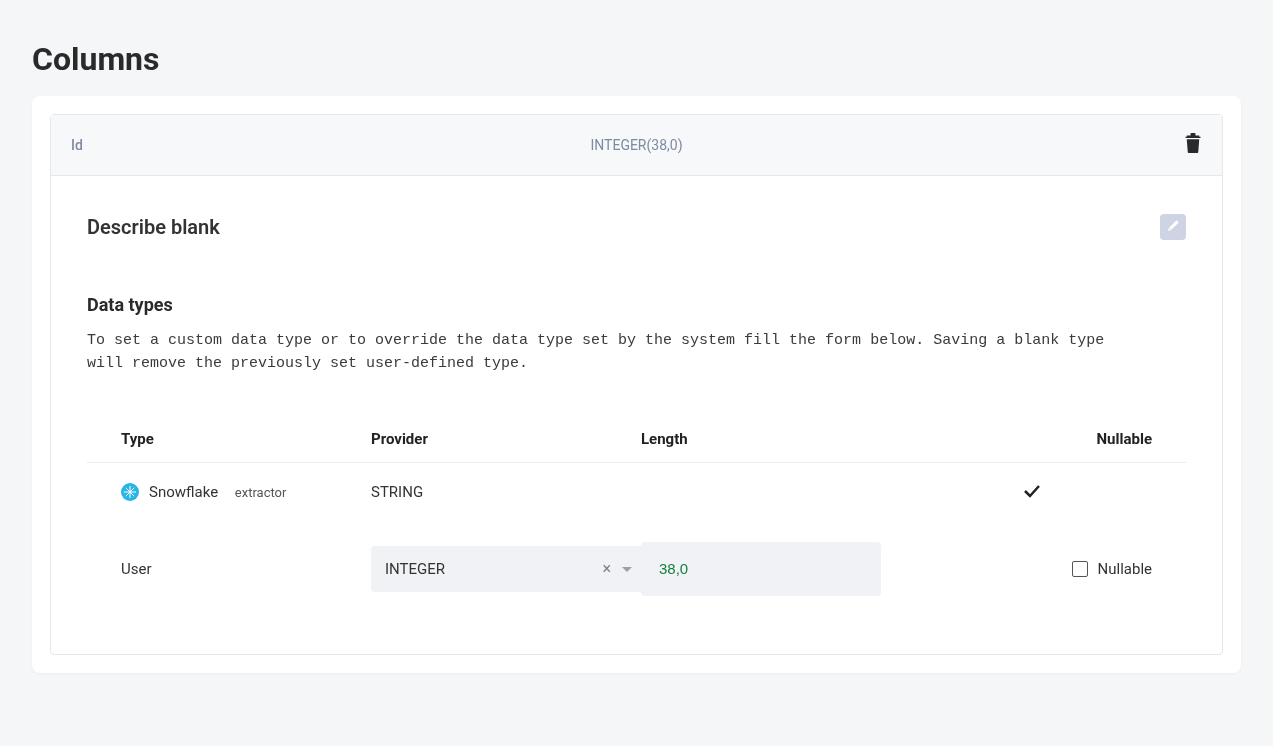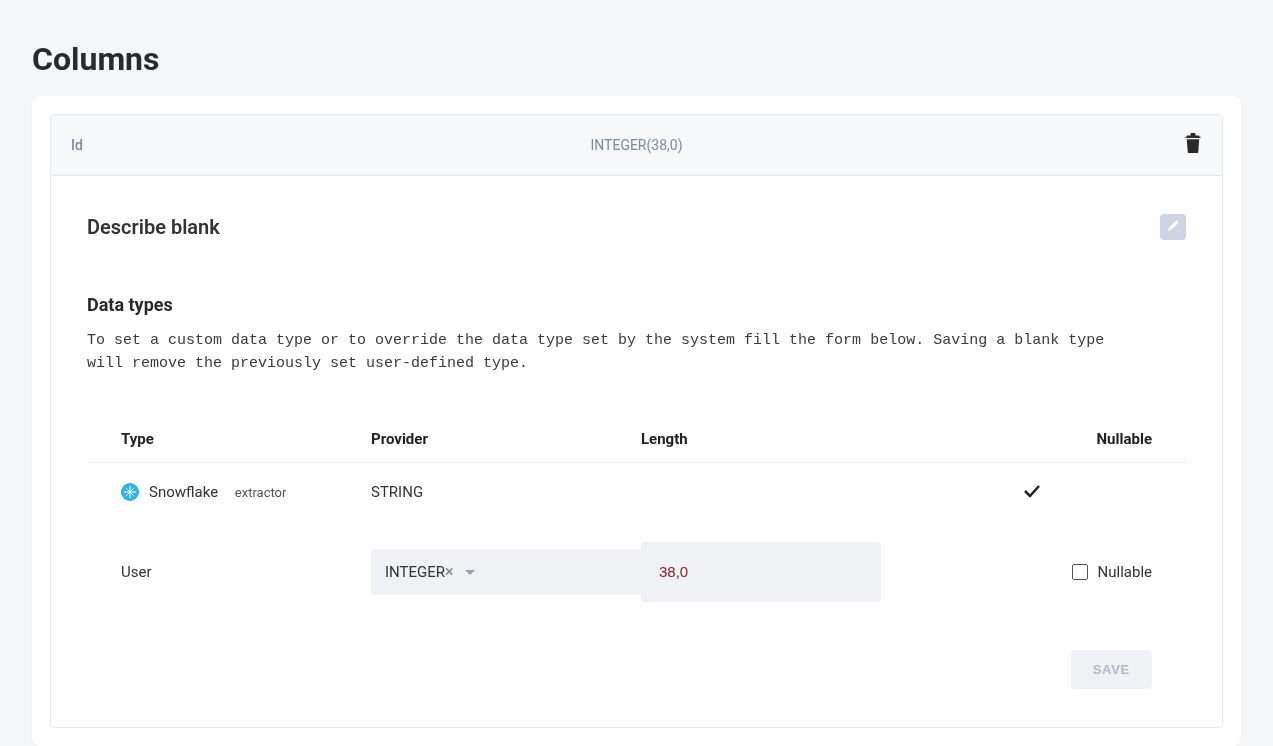--- a/index.html
+++ b/index.html
@@ -143,42 +143,42 @@
     .type-text, .length-text {
       font-size: 15px;
       color: #333;
     }
     .nullable-cell { text-align: right; }
     .check-icon svg { width: 18px; height: 14px; fill: none; stroke: #222; stroke-width: 2.5; }
 
     .type-select {
       display: flex;
       align-items: center;
-      justify-content: flex-start;
+      justify-content: space-between;
       background: #f1f2f5;
       border-radius: 4px;
       padding: 0 14px;
       height: 46px;
       width: 276px;
       cursor: pointer;
     }
     .type-select .sel-label { font-size: 15px; color: #333; }
     .type-select .sel-icons { display: flex; align-items: center; gap: 10px; }
     .sel-clear { color: #7b7f8a; font-size: 16px; cursor: pointer; }
     .sel-caret svg { width: 12px; height: 8px; fill: #9aa0ac; }
 
     .length-input {
       background: #f1f2f5;
       border: none;
       border-radius: 4px;
-      height: 60px;
+      height: 54px;
       padding: 0 18px;
       width: 240px;
       font-size: 15px;
-      color: #7f1d1d;
+      color: #15803d;
       outline: none;
     }
 
     .nullable-checkbox-wrap {
       display: flex;
       align-items: center;
       justify-content: flex-end;
       gap: 10px;
     }
     .nullable-checkbox-wrap input[type="checkbox"] {
@@ -301,22 +301,19 @@
                 <input class="length-input" type="text" value="38,0" style="">
               </div>
               <div class="nullable-cell">
                 <div class="nullable-checkbox-wrap">
                   <input type="checkbox" id="nullable-cb" style="">
                   <label for="nullable-cb">Nullable</label>
                 </div>
               </div>
             </div>
 
-            <div class="save-row">
-              <button class="save-btn" disabled="">SAVE</button>
-            </div>
           </div>
         </div>
 
       </div>
     </div>
   </div>
 </div>
 
 </body></html>

